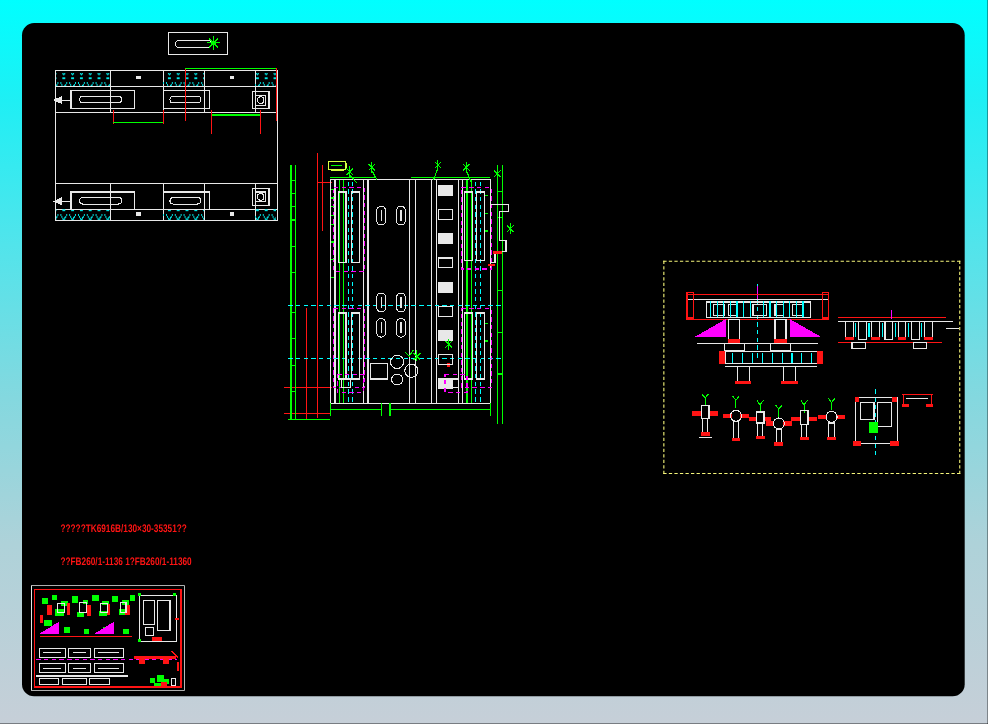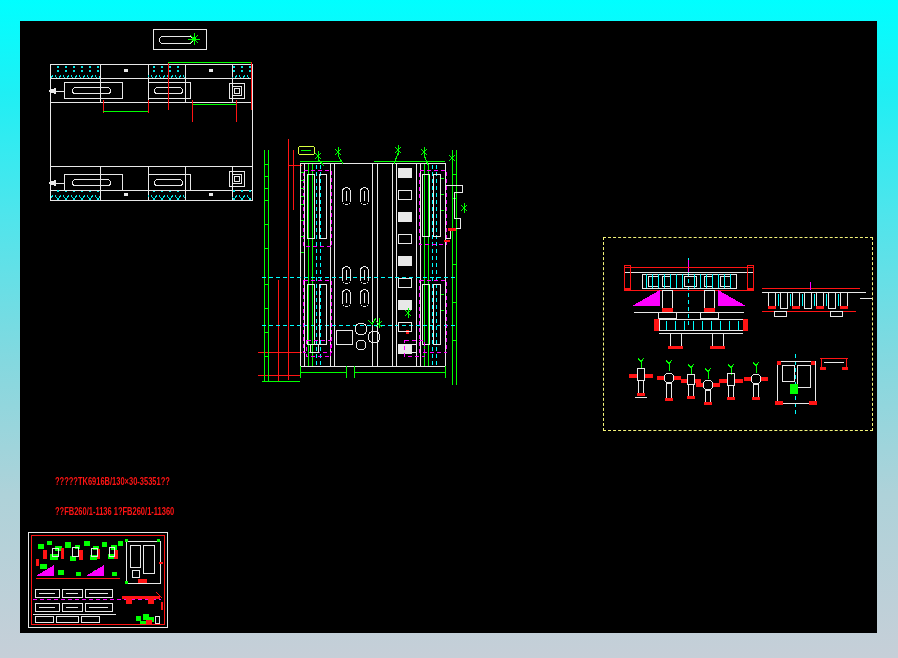--- a/index.html
+++ b/index.html
@@ -1,19 +1,19 @@
 <!DOCTYPE html>
 <html><head>
 <meta charset="utf-8">
 <style>
   html,body{margin:0;padding:0;background:#000;}
   .screen{position:relative;width:898px;height:658px;overflow:hidden;
     background:linear-gradient(180deg,#00ffff 0%,#1fefF4 14%,#4de5ec 32%,#84d8df 55%,#aed2d9 75%,#c6cfd8 100%);
     font-family:"Liberation Sans",sans-serif;}
-  .canvas{position:absolute;left:20px;top:21px;width:857px;height:612px;background:#000;}
+  .canvas{position:absolute;left:20px;top:21px;width:857px;height:612px;background:#000;border-radius:11px;}
   .view{position:absolute;}
   svg{display:block;shape-rendering:crispEdges;}
   .w{stroke:#e8e8e8;fill:none;stroke-width:1;}
   .wf{fill:#e8e8e8;stroke:none;}
   .rl{stroke:#ff1414;fill:none;stroke-width:1;}
   .rf{fill:#ff1414;stroke:none;}
   .gl{stroke:#00ff00;fill:none;stroke-width:1;}
   .gf{fill:#00ff00;stroke:none;}
   .cl{stroke:#00ffff;fill:none;stroke-width:1;}
   .cd{stroke:#00ffff;fill:none;stroke-width:1;stroke-dasharray:4 3;}

